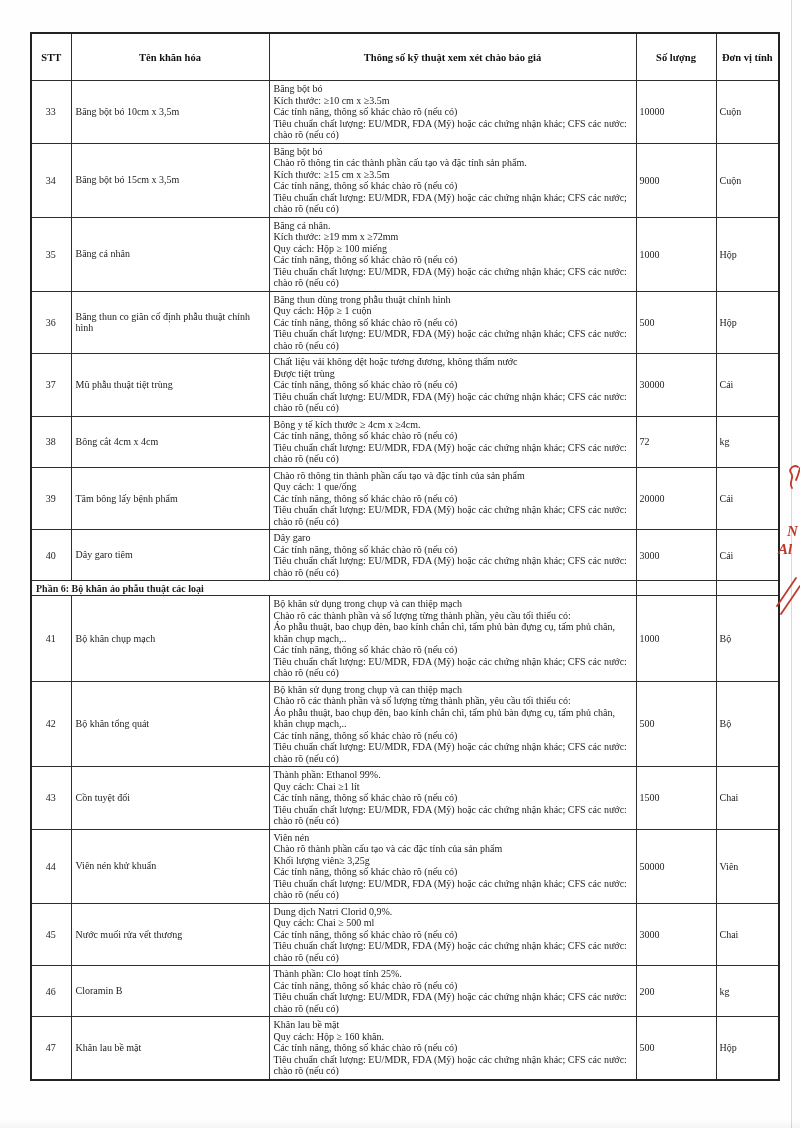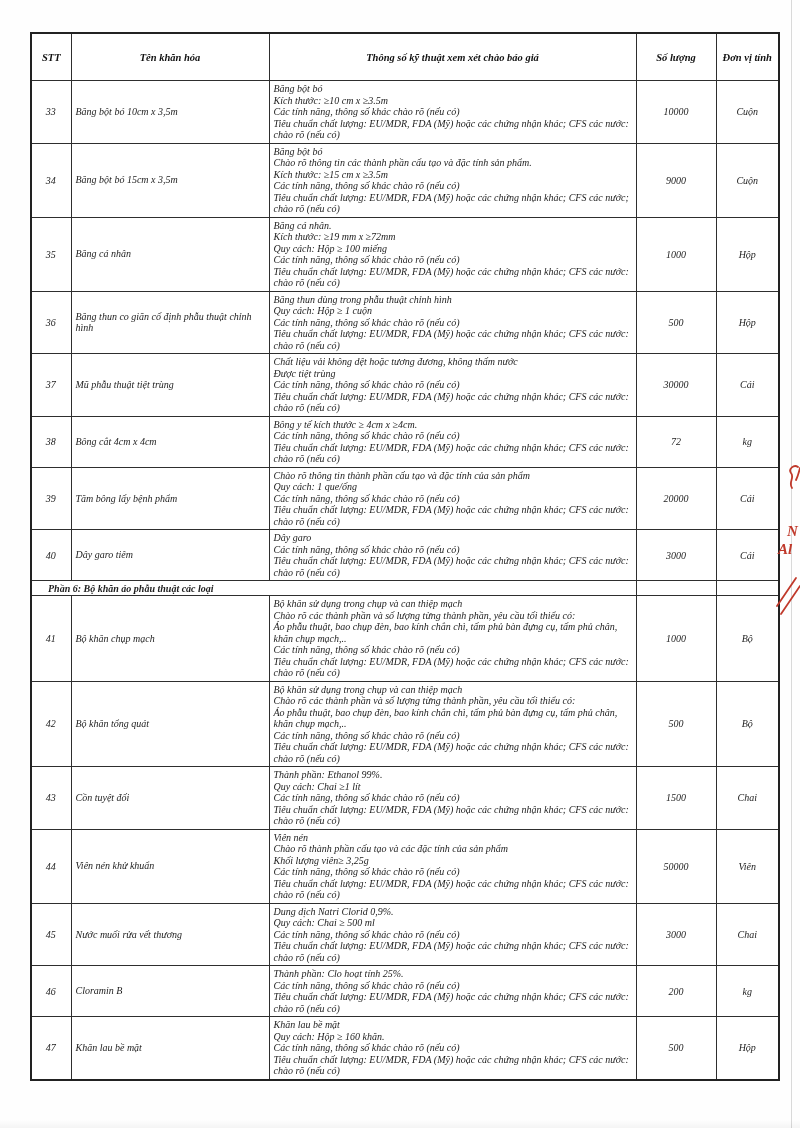--- a/index.html
+++ b/index.html
@@ -5,35 +5,35 @@
   html,body{margin:0;padding:0}
   body{
     width:800px;height:1128px;position:relative;overflow:hidden;
     background:#ffffff;
     font-family:"Liberation Serif", serif;
     color:#1c1c1c;
   }
   .sheet{position:absolute;inset:0;background:#fefefe}
   table.doc{
     position:absolute;left:30px;top:32px;width:748px;
-    border-collapse:collapse;table-layout:fixed;background:#ffffff;font-style:italic;
+    border-collapse:collapse;table-layout:fixed;background:#ffffff;
   }
   table.doc, table.doc td, table.doc th{border:1px solid #2e2e2e}
   table.doc{border-width:2px;border-color:#222}
   th{
     font-size:10.5px;font-weight:bold;text-align:center;
     height:42px;padding:2px;color:#111;
   }
   td{font-size:10px;padding:1px 3px;vertical-align:middle;color:#1c1c1c}
   td.stt{text-align:center;padding-left:2px}
   td.name{padding:0 4px;line-height:11.5px}
   td.spec{padding:2px 4px;vertical-align:top}
   td.spec div{line-height:11.5px}
-  td.qty, td.unit{text-align:center}
-  td.section{font-weight:bold;font-size:10px;padding:1px 16px;height:12px;line-height:11px}
+  td.qty, td.unit{text-align:left}
+  td.section{font-weight:bold;font-size:10px;padding:1px 4px;height:12px;line-height:11px}
   .scan-edge{position:absolute;left:791px;top:0;width:1px;height:1128px;background:#d9d9d9}
   .bottom-shade{position:absolute;left:0;bottom:0;width:100%;height:8px;
     background:linear-gradient(to bottom, rgba(0,0,0,0), rgba(0,0,0,0.04))}
   .red-marks{position:absolute;left:772px;top:450px;width:28px;height:175px}
   .red-marks text{font-family:"Liberation Serif",serif;font-style:italic;font-weight:bold}
 </style>
 </head>
 <body>
 
 <div class="sheet">

